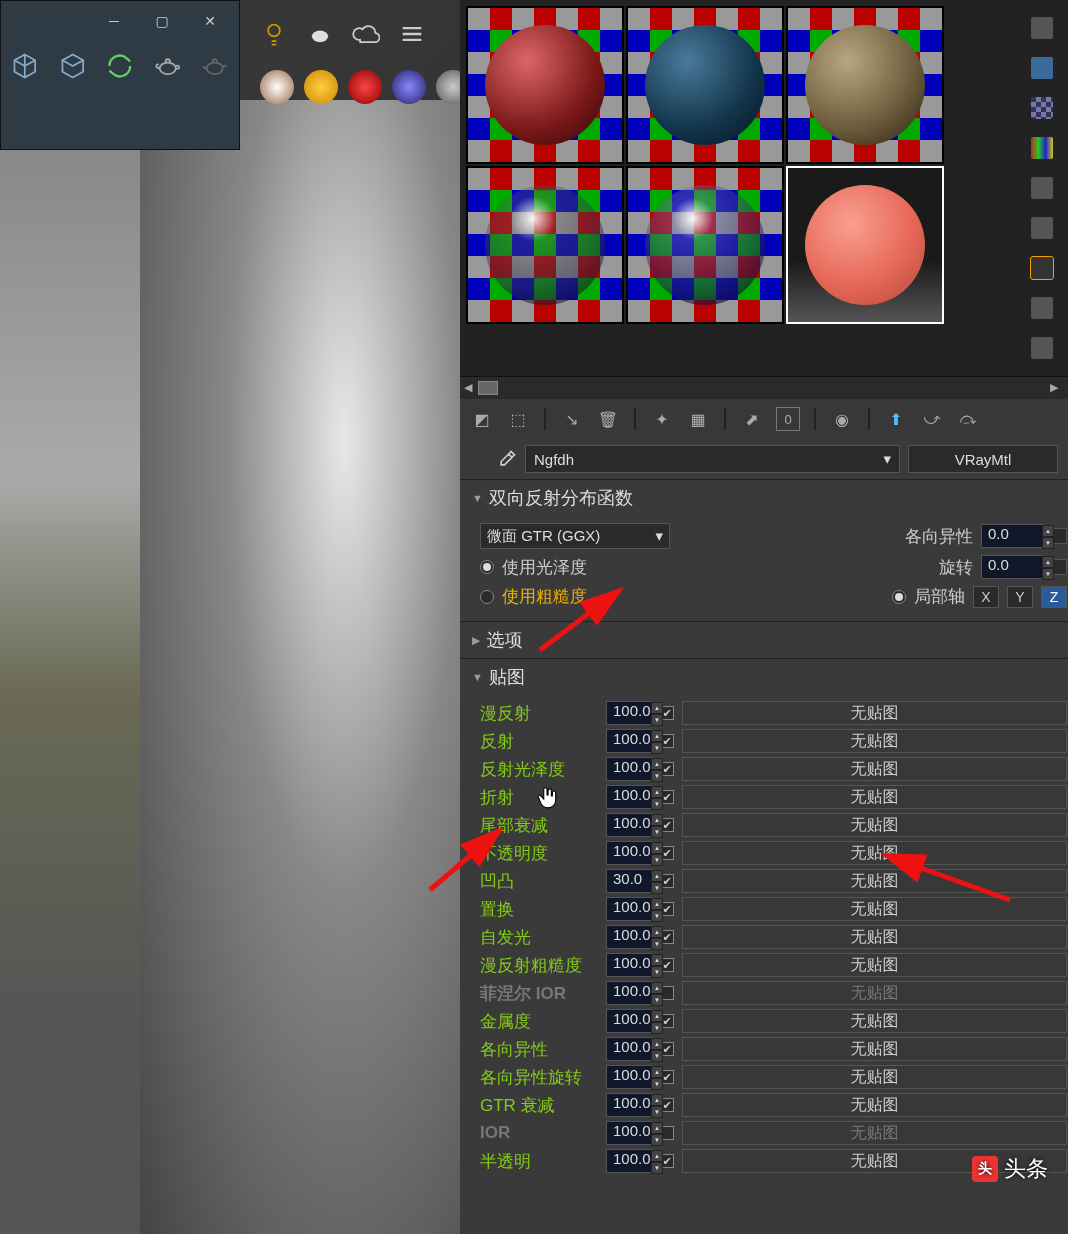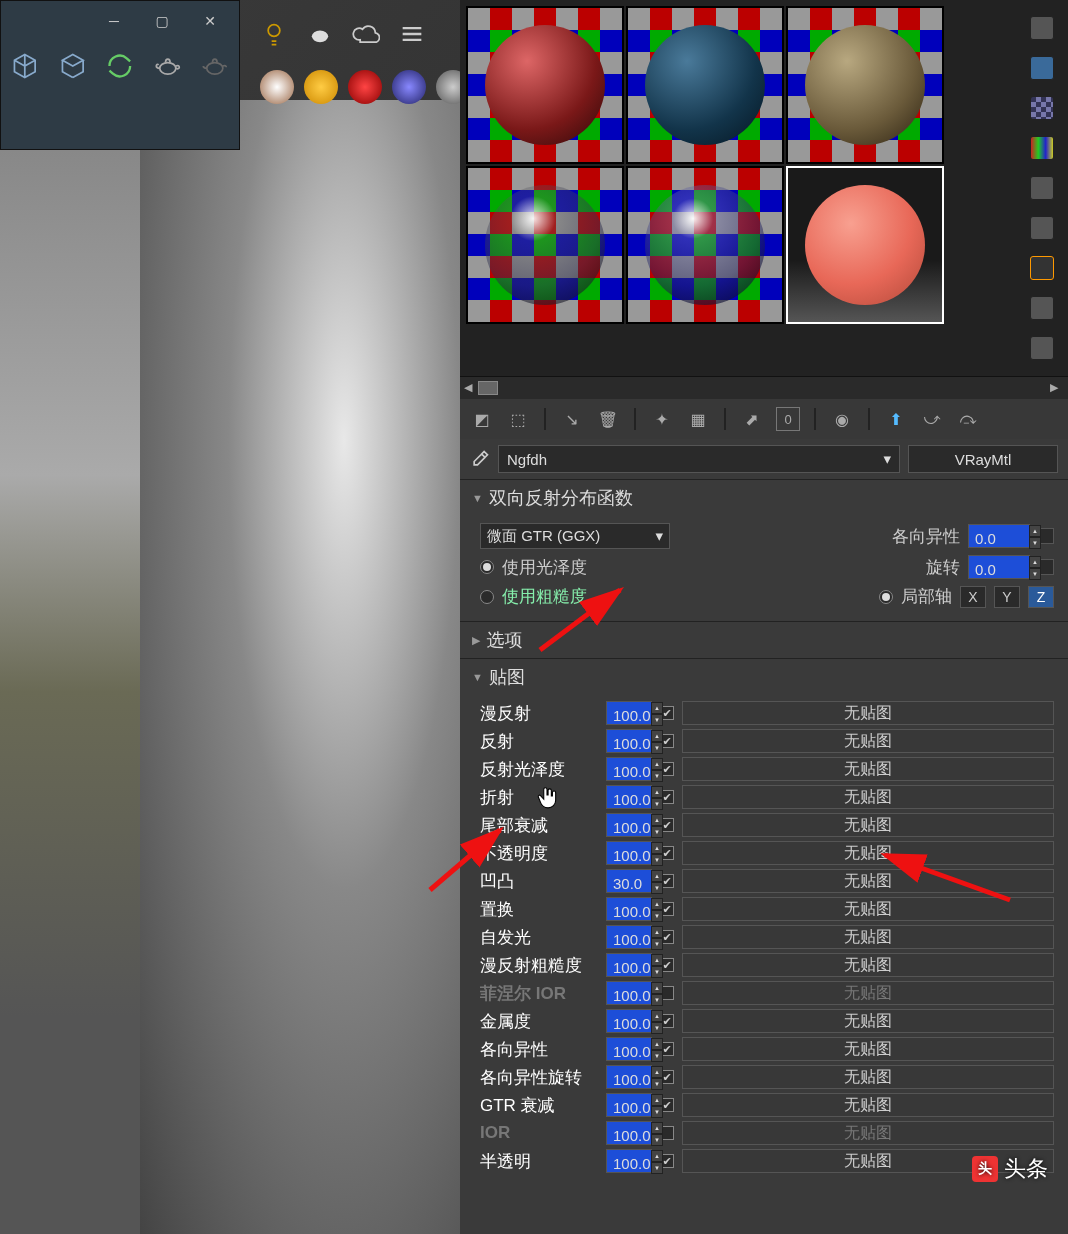--- a/index.html
+++ b/index.html
@@ -39,45 +39,45 @@
 .mat-side .side-ic.hl { background:#3a6a9a;}
 
 .scroll-strip { height:22px; background:#2a2a2a; display:flex; align-items:center; justify-content:space-between; padding:0 4px;}
 .scroll-strip .arr { width:14px; height:14px; color:#aaa; font-size:11px;}
 .scroll-strip .thumb { width:20px; height:14px; background:#666; border:1px solid #888;}
 
 .tool-row { display:flex; gap:12px; padding:8px 10px; background:#383838; align-items:center;}
 .tool-row .tic { width:24px; height:24px; color:#aaa; display:flex; align-items:center; justify-content:center;}
 .tool-sep { width:2px; height:22px; background:#222; margin:0 2px;}
 
-.name-row { display:flex; gap:8px; padding:6px 10px; align-items:center;}
+.name-row { display:flex; gap:8px; padding:6px 10px; align-items:center;margin-left:27px;}
 .dropper { width:20px; height:20px; color:#ccc;}
 .name-dd { flex:1; background:#2a2a2a; border:1px solid #555; height:28px; display:flex; align-items:center; padding:0 8px; color:#ddd; font-size:15px; justify-content:space-between;}
 .name-type { width:150px; background:#2a2a2a; border:1px solid #555; height:28px; display:flex; align-items:center; justify-content:center; font-size:15px; color:#ddd;}
 
 .rollout { border-top:1px solid #222; }
 .rollout-hdr { display:flex; align-items:center; padding:6px 12px; font-size:18px; color:#ddd; gap:6px;}
 .rollout-hdr .tri { font-size:11px; color:#999;}
-.rollout-body { padding:4px 14px 10px 20px;}
+.rollout-body { padding:4px 1px 10px 20px;}
 
 .brdf-row, .opt-row { display:flex; align-items:center; gap:8px; padding:3px 0; font-size:17px;}
 .dd { background:#2a2a2a; border:1px solid #555; height:26px; display:flex; align-items:center; padding:0 6px; color:#ddd; font-size:15px; min-width:140px; justify-content:space-between;}
-.spinner { background:#1d4ed8; border:1px solid #555; height:24px; width:62px; display:flex; align-items:flex-end; padding:0 6px; color:#ddd; font-size:15px; position:relative;}
+.spinner { background:#0f172a; border:1px solid #555; height:24px; width:62px; display:flex; align-items:flex-start; padding:0 6px; color:#ddd; font-size:15px; position:relative;}
 .spinner .sp-btns { position:absolute; right:-12px; top:0; width:12px; height:24px; display:flex; flex-direction:column;}
 .spinner .sp-btns div { flex:1; background:#444; border:1px solid #222; font-size:6px; display:flex; align-items:center; justify-content:center;}
 .radio { width:14px; height:14px; border-radius:50%; border:1px solid #888; display:inline-block; background:#2a2a2a;}
 .radio.on::after { content:''; display:block; width:8px; height:8px; background:#ddd; border-radius:50%; margin:2px;}
 .lbl { color:#ccc; font-size:17px;}
-.lbl.dim { color:#86efac;}
+.lbl.dim { color:#eab308;}
 .axis-btn { width:26px; height:22px; background:#2a2a2a; border:1px solid #555; color:#ccc; font-size:14px; display:inline-flex; align-items:center; justify-content:center;}
 .axis-btn.on { background:#2a5a9a; color:#fff;}
 .sq { width:16px; height:16px; background:#2a2a2a; border:1px solid #555;}
 
 .map-row { display:flex; align-items:center; gap:8px; padding:2px 0; font-size:17px;}
-.map-row .mlbl { width:118px; color:#ffffff;}
+.map-row .mlbl { width:118px; color:#84cc16;}
 .map-row .mlbl.dim { color:#777;font-weight:bold;}
 .map-row .mval { width:46px;}
 .map-row .chk { width:14px; height:14px; border:1px solid #888; background:#2a2a2a; display:flex; align-items:center; justify-content:center; font-size:11px; color:#ccc;}
 .map-row .chk.on::after { content:'✔';}
 .map-row .mapbtn { flex:1; height:24px; background:#383838; border:1px solid #555; display:flex; align-items:center; justify-content:center; color:#ccc; font-size:16px;}
 .map-row .mapbtn.dim { color:#777;}
 
 .arrow { position:absolute; pointer-events:none;}
 
 .cursor { position:absolute; width:26px; height:26px; z-index:50;}

